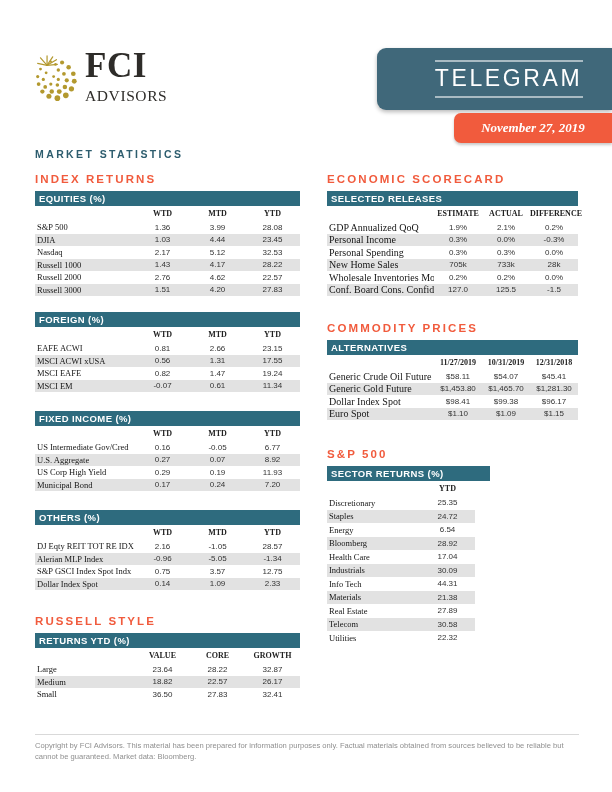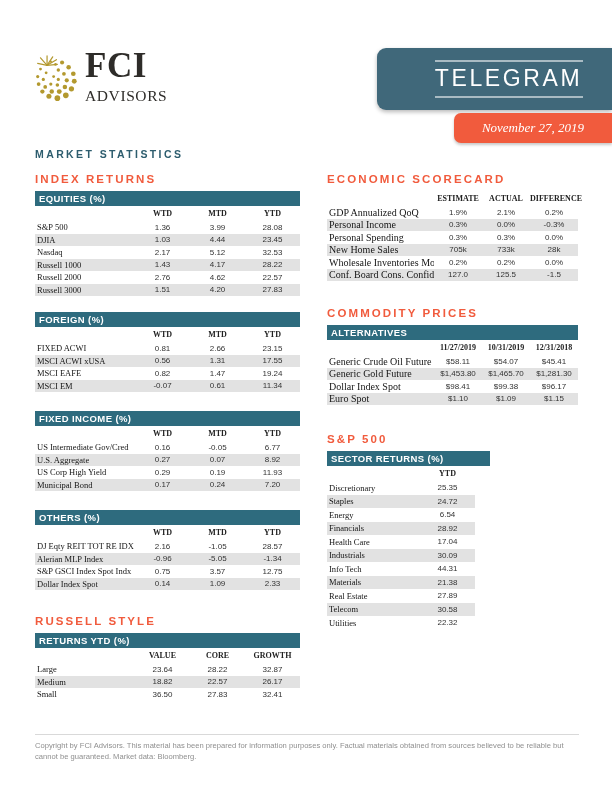--- a/index.html
+++ b/index.html
@@ -15,21 +15,21 @@
   .logo-advisors{font-family:"Liberation Serif",serif;font-size:15.5px;letter-spacing:.6px;
             color:#2e2c29;margin-top:6px;}
 
   .banner-teal{position:absolute;top:48px;right:0;width:207px;height:62px;background:#40687a;
             border-radius:9px 0 0 9px;display:flex;flex-direction:column;align-items:center;
             justify-content:center;box-shadow:0 2px 4px rgba(0,0,0,.28);padding-left:28px;}
   .banner-rule{width:148px;height:2px;background:rgba(255,255,255,.55);}
   .banner-title{color:#fff;font-size:23px;letter-spacing:2.6px;margin:3px 0 4px;}
   .banner-date{position:absolute;top:113px;right:0;width:158px;height:30px;background:#f15b3d;
             border-radius:7px 0 0 7px;display:flex;align-items:center;justify-content:center;
-            color:#fff;font-family:"Liberation Serif",serif;font-style:italic;font-weight:normal;
+            color:#fff;font-family:"Liberation Serif",serif;font-style:italic;font-weight:bold;
             font-size:13px;box-shadow:0 2px 3px rgba(0,0,0,.22);}
 
   .market-title{position:absolute;left:35px;top:148px;font-size:10.5px;font-weight:bold;
             letter-spacing:2.4px;color:#2d5d6e;}
 
   
   .columns{position:absolute;left:35px;top:171px;display:flex;gap:27px;}
   .col-left{width:265px;}
   .col-right{width:251px;}
 
@@ -179,21 +179,21 @@
           <div class="t-bar">
             <span class="t-title">FOREIGN (%)</span>
           </div>
           <div class="t-head">
             <span class="t-label"></span>
             <span class="t-col">WTD</span>
             <span class="t-col">MTD</span>
             <span class="t-col">YTD</span>
           </div>
           <div class="t-row">
-            <span class="t-label">FIXED ACWI</span>
+            <span class="t-label">EAFE ACWI</span>
             <span class="t-val">0.81</span>
             <span class="t-val">2.66</span>
             <span class="t-val">23.15</span>
           </div>
           <div class="t-row shade">
             <span class="t-label">MSCI ACWI xUSA</span>
             <span class="t-val">0.56</span>
             <span class="t-val">1.31</span>
             <span class="t-val">17.55</span>
           </div>
@@ -307,20 +307,23 @@
             <span class="t-label">Small</span>
             <span class="t-val">36.50</span>
             <span class="t-val">27.83</span>
             <span class="t-val">32.41</span>
           </div>
         </div>
     </div>
     <div class="col-right">
       <div class="section-heading">ECONOMIC SCORECARD</div>
       <div class="fin-table cols3R">
+          <div class="t-bar">
+            <span class="t-title">SELECTED RELEASES</span>
+          </div>
           <div class="t-head">
             <span class="t-label"></span>
             <span class="t-col">ESTIMATE</span>
             <span class="t-col">ACTUAL</span>
             <span class="t-col">DIFFERENCE</span>
           </div>
           <div class="t-row">
             <span class="t-label">GDP Annualized QoQ</span>
             <span class="t-val">1.9%</span>
             <span class="t-val">2.1%</span>
@@ -408,21 +411,21 @@
           </div>
           <div class="t-row shade">
             <span class="t-label">Staples</span>
             <span class="t-val">24.72</span>
           </div>
           <div class="t-row">
             <span class="t-label">Energy</span>
             <span class="t-val">6.54</span>
           </div>
           <div class="t-row shade">
-            <span class="t-label">Financials</span>
+            <span class="t-label">Bloomberg</span>
             <span class="t-val">28.92</span>
           </div>
           <div class="t-row">
             <span class="t-label">Health Care</span>
             <span class="t-val">17.04</span>
           </div>
           <div class="t-row shade">
             <span class="t-label">Industrials</span>
             <span class="t-val">30.09</span>
           </div>

